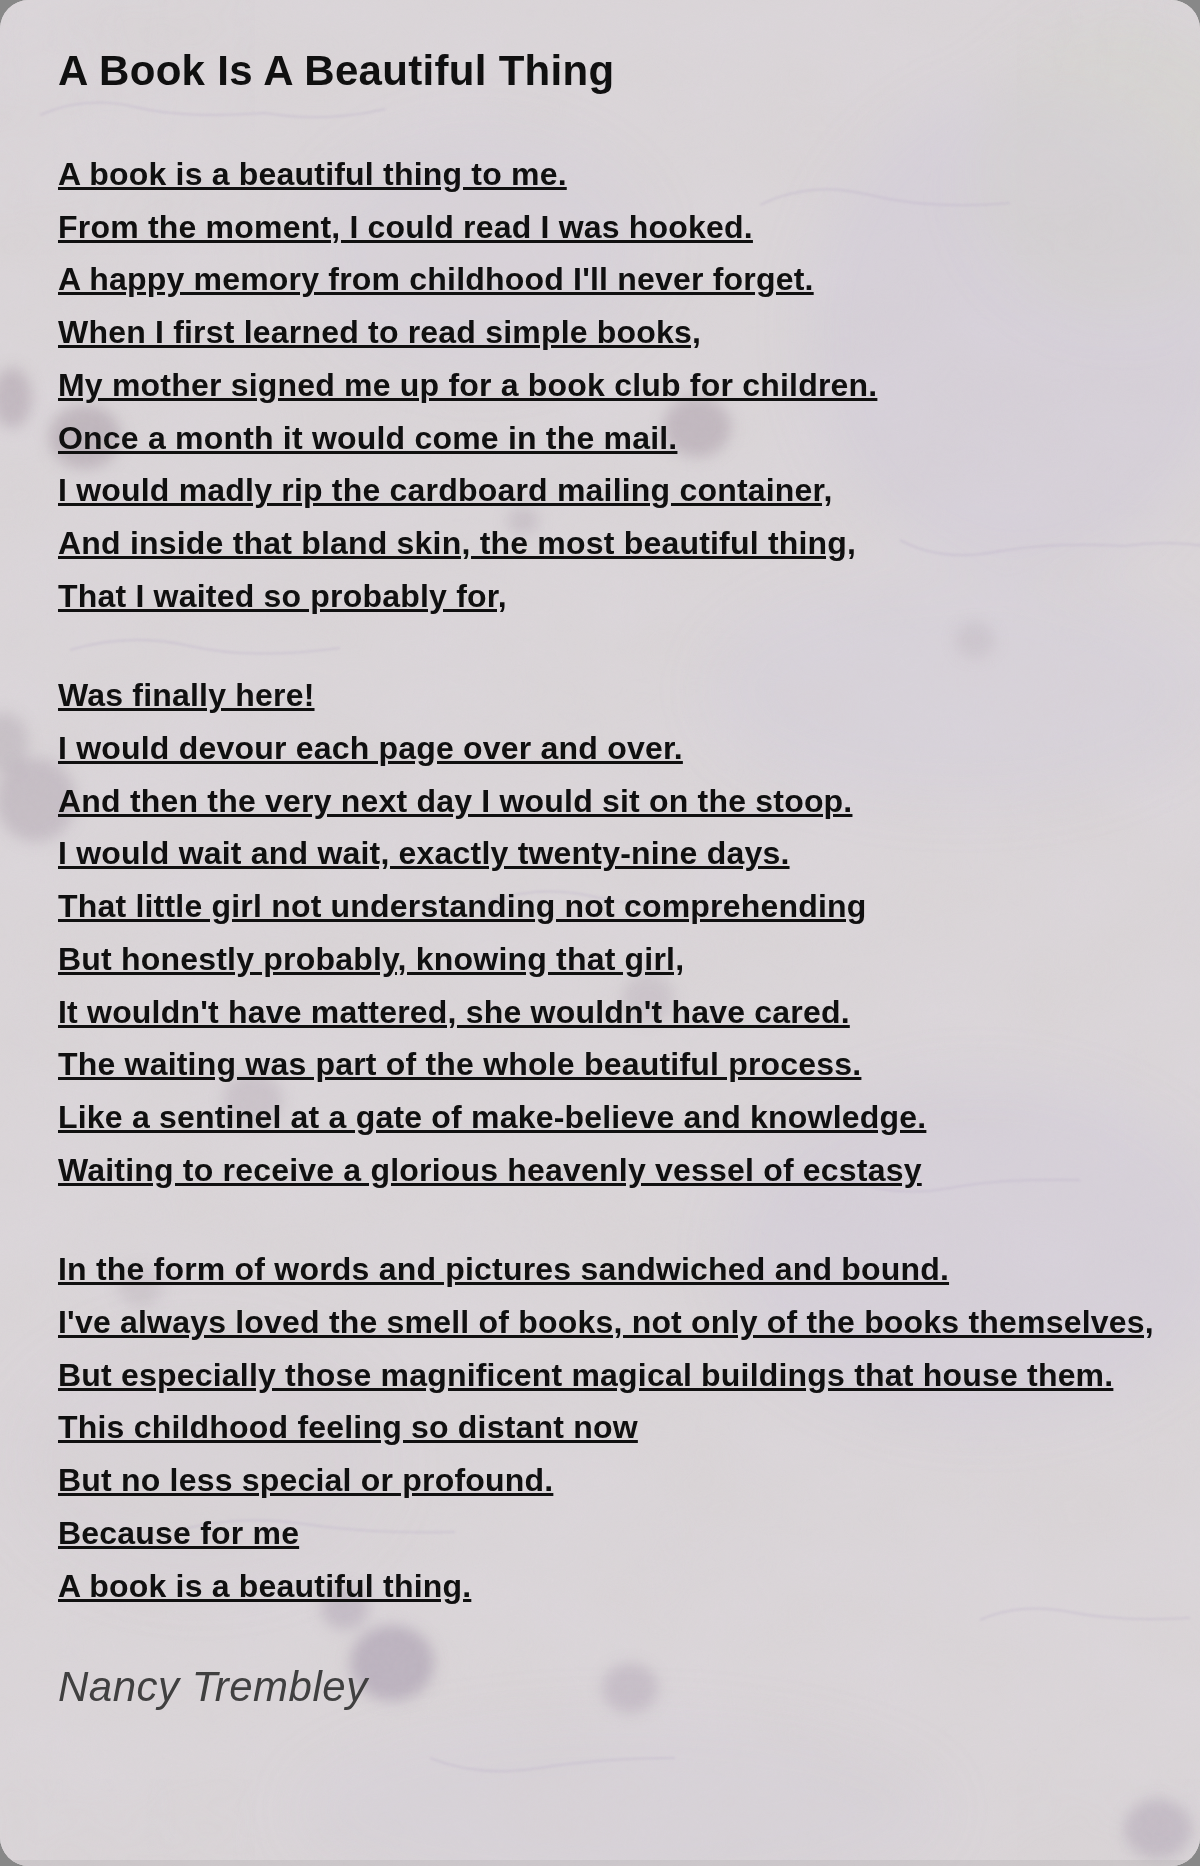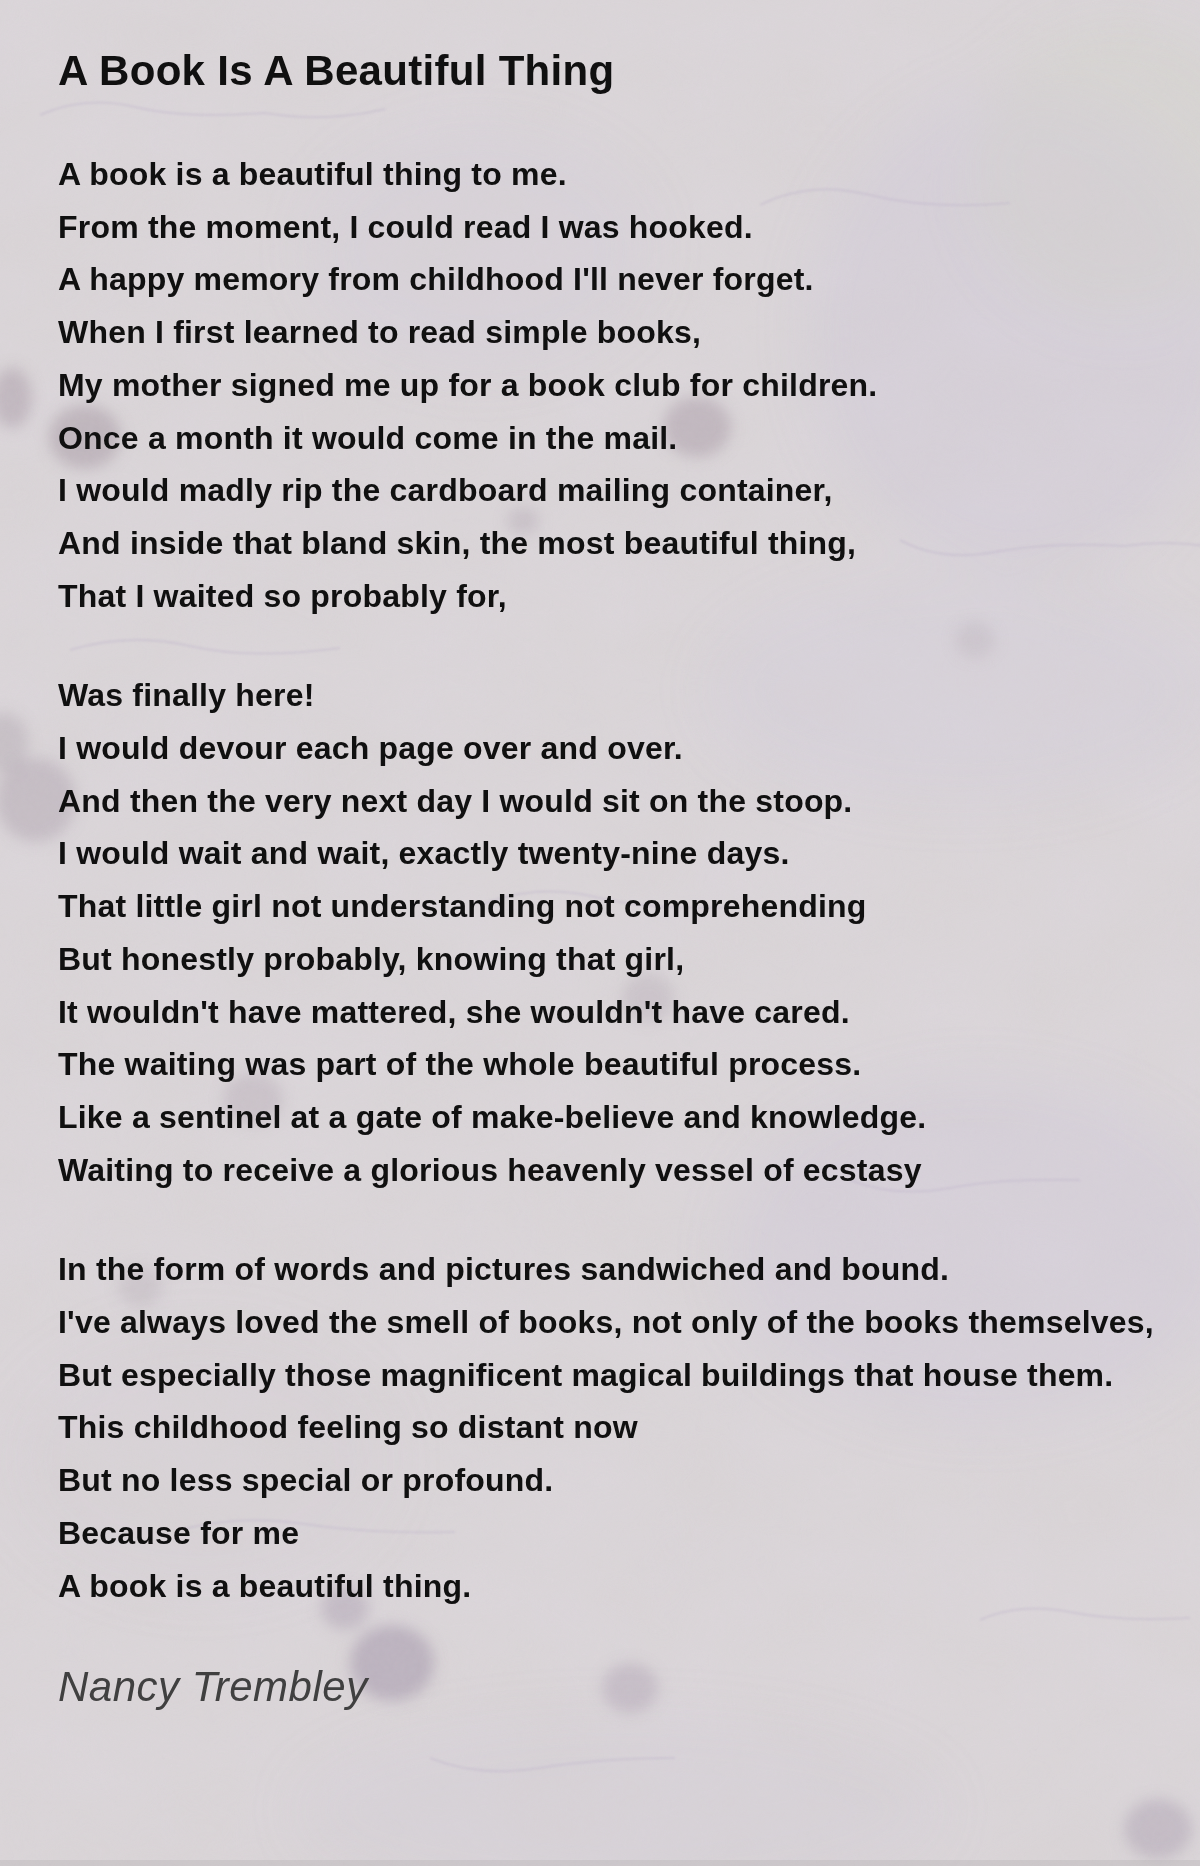--- a/index.html
+++ b/index.html
@@ -9,20 +9,21 @@
   }
   .page {
     position: relative;
     width: 1200px;
     height: 1866px;
     margin: 0 auto;
     overflow: hidden;
     background: #d9d4d6;
     color: #101010;
     font-family: "Liberation Sans", sans-serif;
+    border-radius: 29px;
   }
   .texture {
     position: absolute;
     left: 0;
     top: 0;
     width: 1200px;
     height: 1866px;
     pointer-events: none;
   }
   .content {
@@ -37,21 +38,21 @@
     letter-spacing: 0.3px;
   }
   .poem {
     margin-top: 52px;
     font-size: 32px;
     font-weight: 700;
     line-height: 52.7px;
     letter-spacing: 0.2px;
   }
   .stanza + .stanza { margin-top: 47px; }
-  .line { white-space: nowrap; }
+  .line { white-space: nowrap; text-decoration: underline; }
   .author {
     margin-top: 50px;
     font-size: 42px;
     line-height: 50px;
     font-style: italic;
     font-weight: 400;
     color: #1a1a1a;
     letter-spacing: 0.5px;
   }
 </style>

